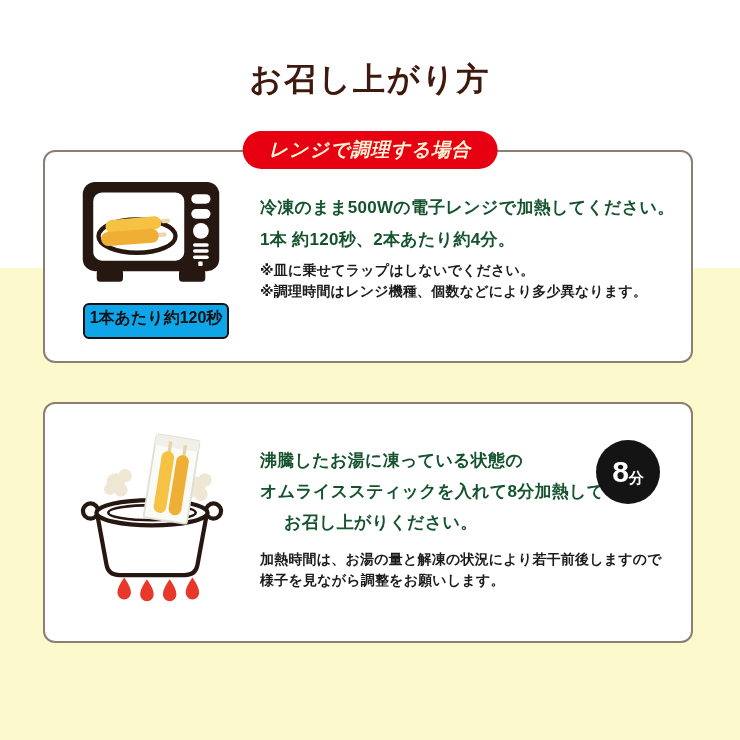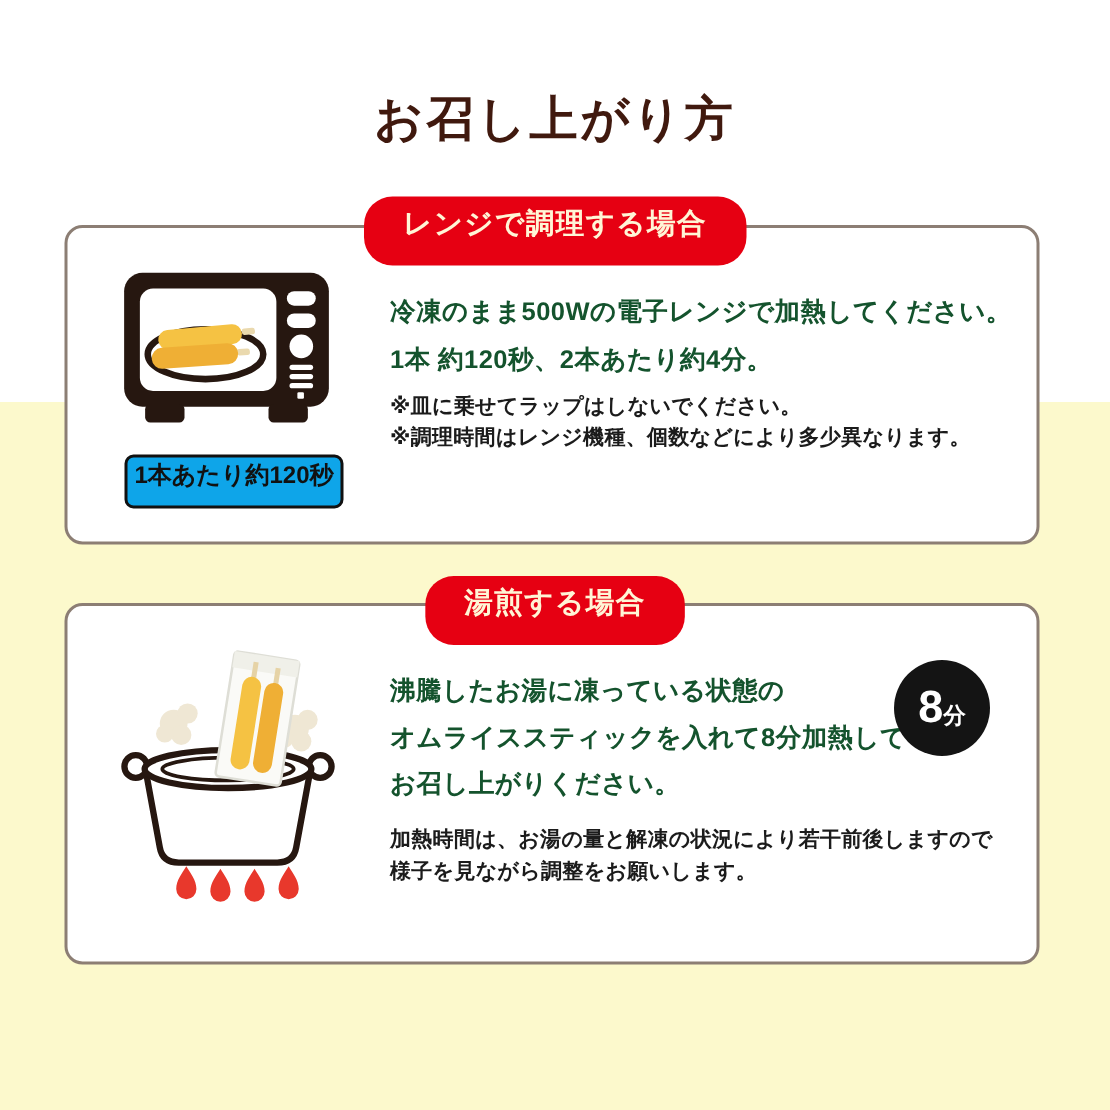--- a/index.html
+++ b/index.html
@@ -29,31 +29,32 @@
     background:#ffffff;
     border:2px solid #8C7E74;
     border-radius:12px;
     box-sizing:border-box;
   }
   .card1{top:150px;height:213px;}
   .card2{top:402px;height:241px;}
   .badge{
     position:absolute;
     left:50%;transform:translateX(-50%);
-    height:46px;
+    height:38px;
     line-height:38px;
     padding:0 26px;
     background:#E60012;
     border-radius:19px;
     color:#FFF5D6;
     font-size:19px;
     font-weight:700;
     letter-spacing:1px;
     white-space:nowrap;
     z-index:3;
+    font-style:italic;
   }
   .badge1{top:131px;}
   .badge2{top:384px;}
   .main-line{
     position:absolute;
     left:215px;
     font-size:17px;
     font-weight:600;
     color:#14532d;
     white-space:nowrap;
@@ -137,21 +138,20 @@
     </svg>
 
     <div class="caption-box">1本あたり約120秒</div>
 
     <div class="main-line" style="top:44px;">冷凍のまま500Wの電子レンジで加熱してください。</div>
     <div class="main-line" style="top:76px;">1本 約120秒、2本あたり約4分。</div>
     <div class="note-line" style="top:131px;">※調理時間はレンジ機種、個数などにより多少異なります。</div>
     <div class="note-line" style="top:110px;">※皿に乗せてラップはしないでください。</div>
   </section>
 
-  <div class="badge badge2">湯煎する場合</div>
 
   <section class="card card2">
 
     <svg class="illus" style="left:27px;top:26px;" width="160" height="173" viewBox="0 0 190 205" aria-hidden="true">
 
       <g fill="#EFE7D4">
         <circle cx="52" cy="62" r="11"></circle>
           <circle cx="63" cy="54" r="8"></circle>
         <circle cx="58" cy="71" r="8"></circle>
           <circle cx="45" cy="70" r="7"></circle>
@@ -181,21 +181,21 @@
       <g fill="#E8382C">
         <path transform="translate(62,188)" d="M0,-13 C3,-8 8,-2 8,5 A8,8 0 1 1 -8,5 C-8,-2 -3,-8 0,-13 Z"></path>
         <path transform="translate(89,190)" d="M0,-13 C3,-8 8,-2 8,5 A8,8 0 1 1 -8,5 C-8,-2 -3,-8 0,-13 Z"></path>
         <path transform="translate(116,190)" d="M0,-13 C3,-8 8,-2 8,5 A8,8 0 1 1 -8,5 C-8,-2 -3,-8 0,-13 Z"></path>
         <path transform="translate(143,188)" d="M0,-13 C3,-8 8,-2 8,5 A8,8 0 1 1 -8,5 C-8,-2 -3,-8 0,-13 Z"></path>
       </g>
     </svg>
 
     <div class="main-line" style="top:45px;">沸騰したお湯に凍っている状態の</div>
     <div class="main-line" style="top:76px;">オムライススティックを入れて8分加熱して</div>
-    <div class="main-line" style="top:107px;">お召し上がりください。</div>
+    <div class="main-line" style="top:107px;margin-left:24px;">お召し上がりください。</div>
 
     <div class="time-circle">
       <span class="num">8</span>
         <span class="unit">分</span>
     </div>
 
     <div class="note-line" style="top:168px;">様子を見ながら調整をお願いします。</div>
     <div class="note-line" style="top:147px;">加熱時間は、お湯の量と解凍の状況により若干前後しますので</div>
   </section>
 

